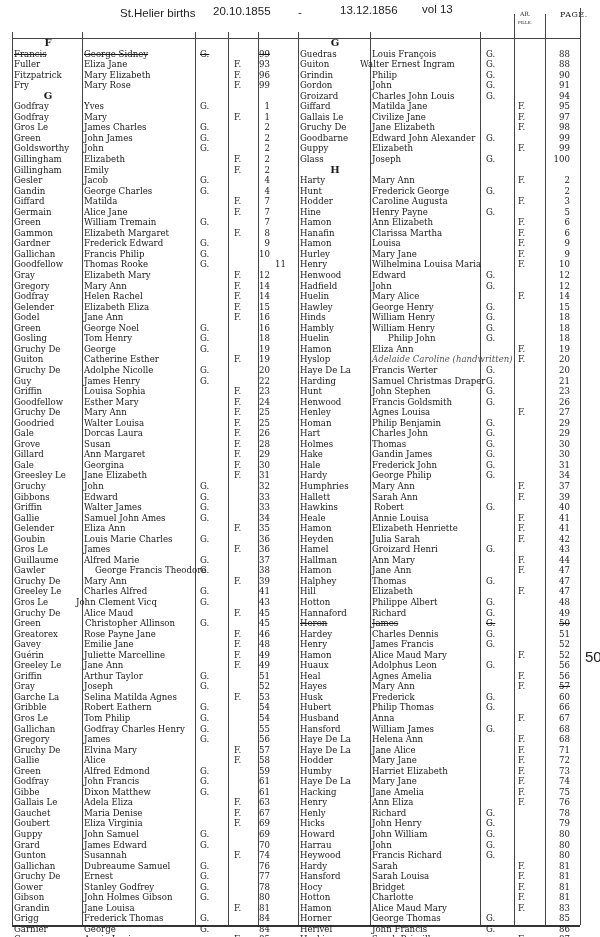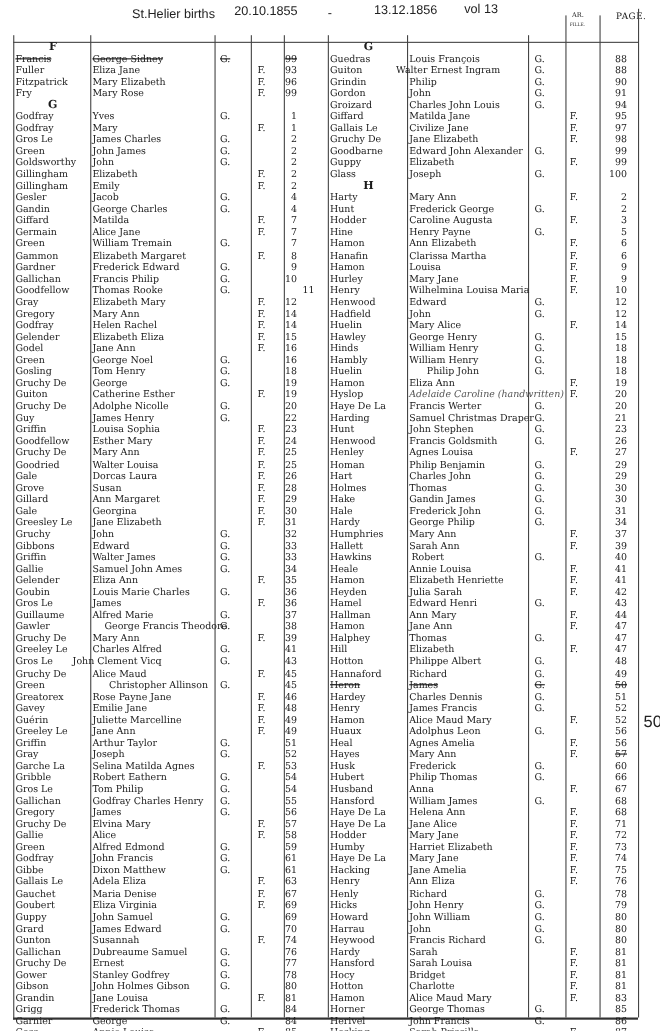--- a/index.html
+++ b/index.html
@@ -411,35 +411,35 @@
     </div>
     <div class="row">
       <span class="sur">Greeley Le</span>
       <span class="fn" style="left:70px">Charles Alfred</span>
       <span class="g" style="left:186px">G.</span>
       <span class="f" style="left:220px"></span>
       <span class="p" style="left:236px">41</span>
     </div>
     <div class="row">
       <span class="sur">Gros Le</span>
-      <span class="fn" style="left:52px">John Clement Vicq</span>
+      <span class="fn" style="left:62px">John Clement Vicq</span>
       <span class="g" style="left:186px">G.</span>
       <span class="f" style="left:220px"></span>
       <span class="p" style="left:236px">43</span>
     </div>
     <div class="row">
       <span class="sur">Gruchy De</span>
       <span class="fn" style="left:70px">Alice Maud</span>
       <span class="g" style="left:186px"></span>
       <span class="f" style="left:220px">F.</span>
       <span class="p" style="left:236px">45</span>
     </div>
     <div class="row">
       <span class="sur">Green</span>
-      <span class="fn" style="left:85px">Christopher Allinson</span>
+      <span class="fn" style="left:71px">Christopher Allinson</span>
       <span class="g" style="left:186px">G.</span>
       <span class="f" style="left:220px"></span>
       <span class="p" style="left:236px">45</span>
     </div>
     <div class="row">
       <span class="sur">Greatorex</span>
       <span class="fn" style="left:70px">Rose Payne Jane</span>
       <span class="g" style="left:186px"></span>
       <span class="f" style="left:220px">F.</span>
       <span class="p" style="left:236px">46</span>
@@ -968,21 +968,21 @@
     </div>
     <div class="row">
       <span class="sur">Heyden</span>
       <span class="fn" style="left:72px">Julia Sarah</span>
       <span class="g" style="left:186px"></span>
       <span class="f" style="left:218px">F.</span>
       <span class="p" style="left:250px">42</span>
     </div>
     <div class="row">
       <span class="sur">Hamel</span>
-      <span class="fn" style="left:72px">Edward Henri</span>
+      <span class="fn" style="left:72px">Groizard Henri</span>
       <span class="g" style="left:186px">G.</span>
       <span class="f" style="left:218px"></span>
       <span class="p" style="left:250px">43</span>
     </div>
     <div class="row">
       <span class="sur">Hallman</span>
       <span class="fn" style="left:72px">Ann Mary</span>
       <span class="g" style="left:186px"></span>
       <span class="f" style="left:218px">F.</span>
       <span class="p" style="left:250px">44</span>

